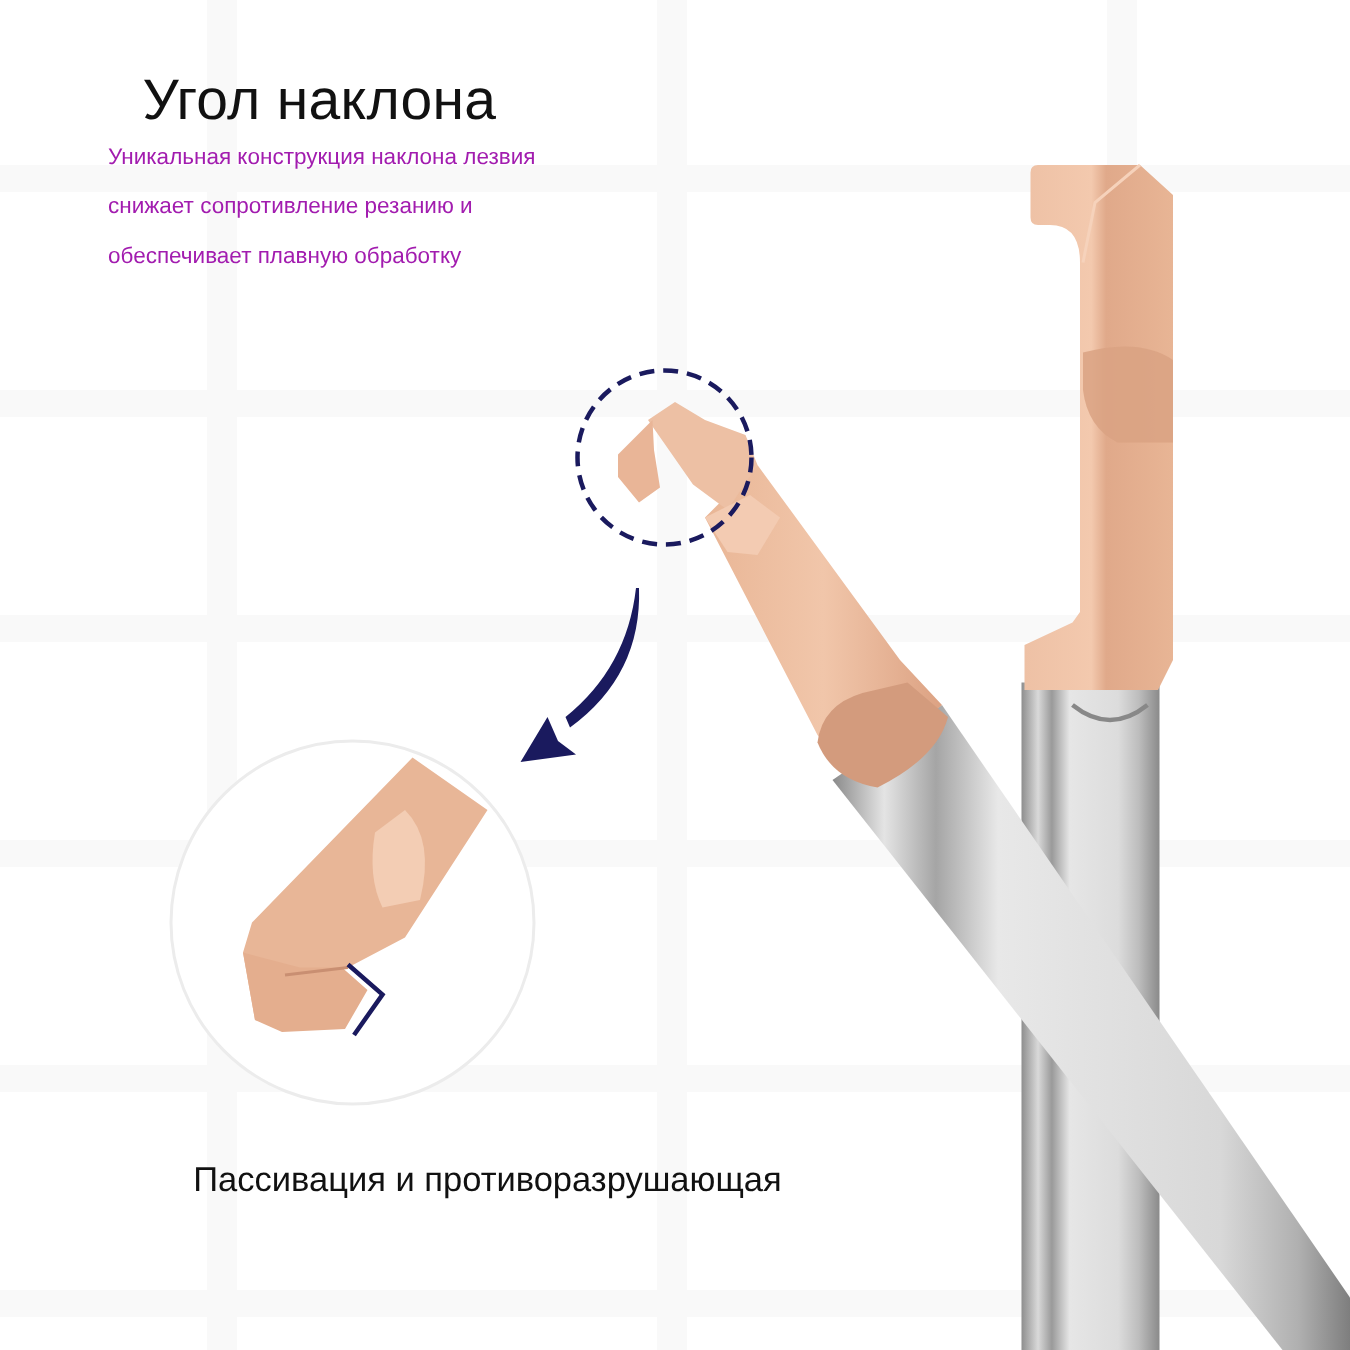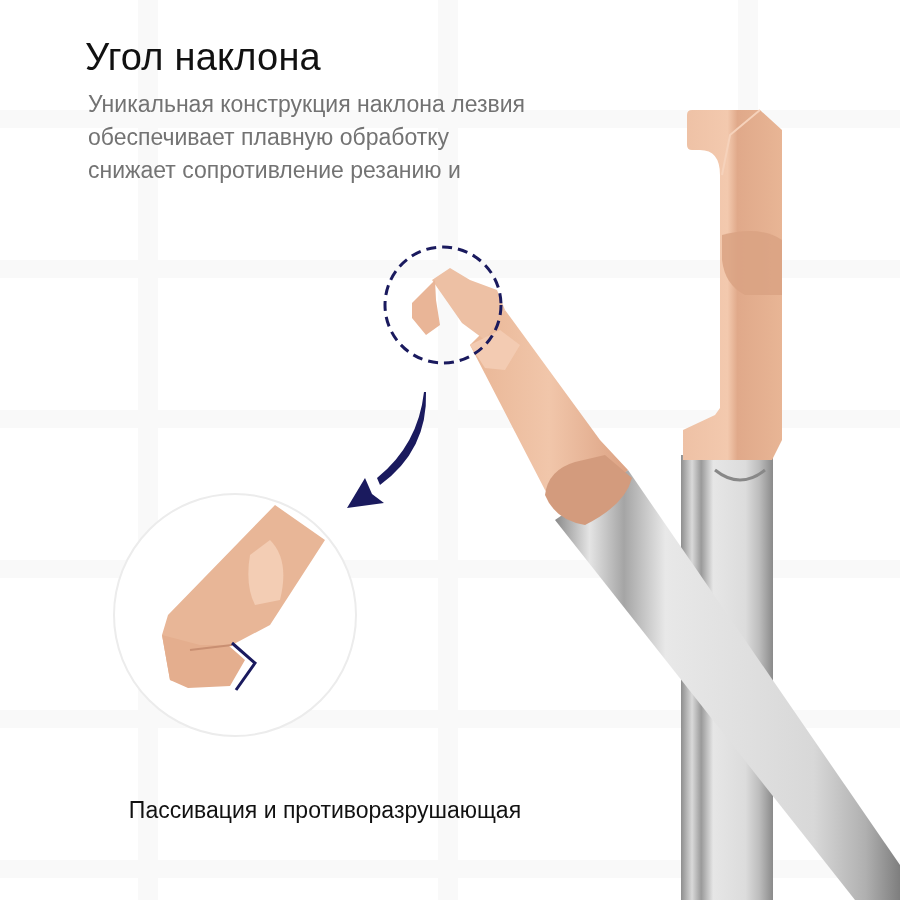--- a/index.html
+++ b/index.html
@@ -11,46 +11,46 @@
     .bg-grid {
       position: absolute; inset: 0;
       background-image:
         linear-gradient(to right, transparent 0 138px, #f7f7f7 138px 158px, transparent 158px 300px),
         linear-gradient(to bottom, transparent 0 110px, #f7f7f7 110px 128px, transparent 128px 150px);
       background-size: 300px 150px;
       opacity: 0.7;
     }
     .title {
       position: absolute; left: 85px; top: 36px;
-      font-size: 38px; color: #111; margin: 0; font-weight: normal;
+      font-size: 38px; color: #111; margin: 10px; font-weight: normal;
       letter-spacing: 0.2px;
     }
     .desc {
-      position: absolute; left: 88px; top: 88px;
-      font-size: 23px; line-height: 33px; color: #737373;
+      position: absolute; left: 72px; top: 88px;
+      font-size: 15px; line-height: 33px; color: #a21caf;
       width: 560px;
     }
     .desc span { display: block; white-space: nowrap; }
     .caption {
       position: absolute; left: 0; top: 770px; width: 650px;
       text-align: center; font-size: 23px; line-height: 33px; color: #111;
     }
-    .caption span { display: block; white-space: nowrap; margin-top: 24px; }
+    .caption span { display: block; white-space: nowrap; }
     svg.art { position: absolute; left: 0; top: 0; }
   </style>
 </head>
 <body>
 
 <div class="bg-grid"></div>
 
 <h1 class="title">Угол наклона</h1>
 <div class="desc">
   <span>Уникальная конструкция наклона лезвия</span>
+  <span>снижает сопротивление резанию и</span>
   <span>обеспечивает плавную обработку</span>
-  <span>снижает сопротивление резанию и</span>
 </div>
 
 <svg class="art" width="900" height="900" viewBox="0 0 900 900">
   <defs>
     <linearGradient id="silverV" x1="0" x2="1" y1="0" y2="0">
       <stop offset="0" stop-color="#8e8e8e"></stop>
       <stop offset="0.12" stop-color="#d9d9d9"></stop>
       <stop offset="0.22" stop-color="#9a9a9a"></stop>
       <stop offset="0.35" stop-color="#e6e6e6"></stop>
       <stop offset="0.7" stop-color="#dcdcdc"></stop>

